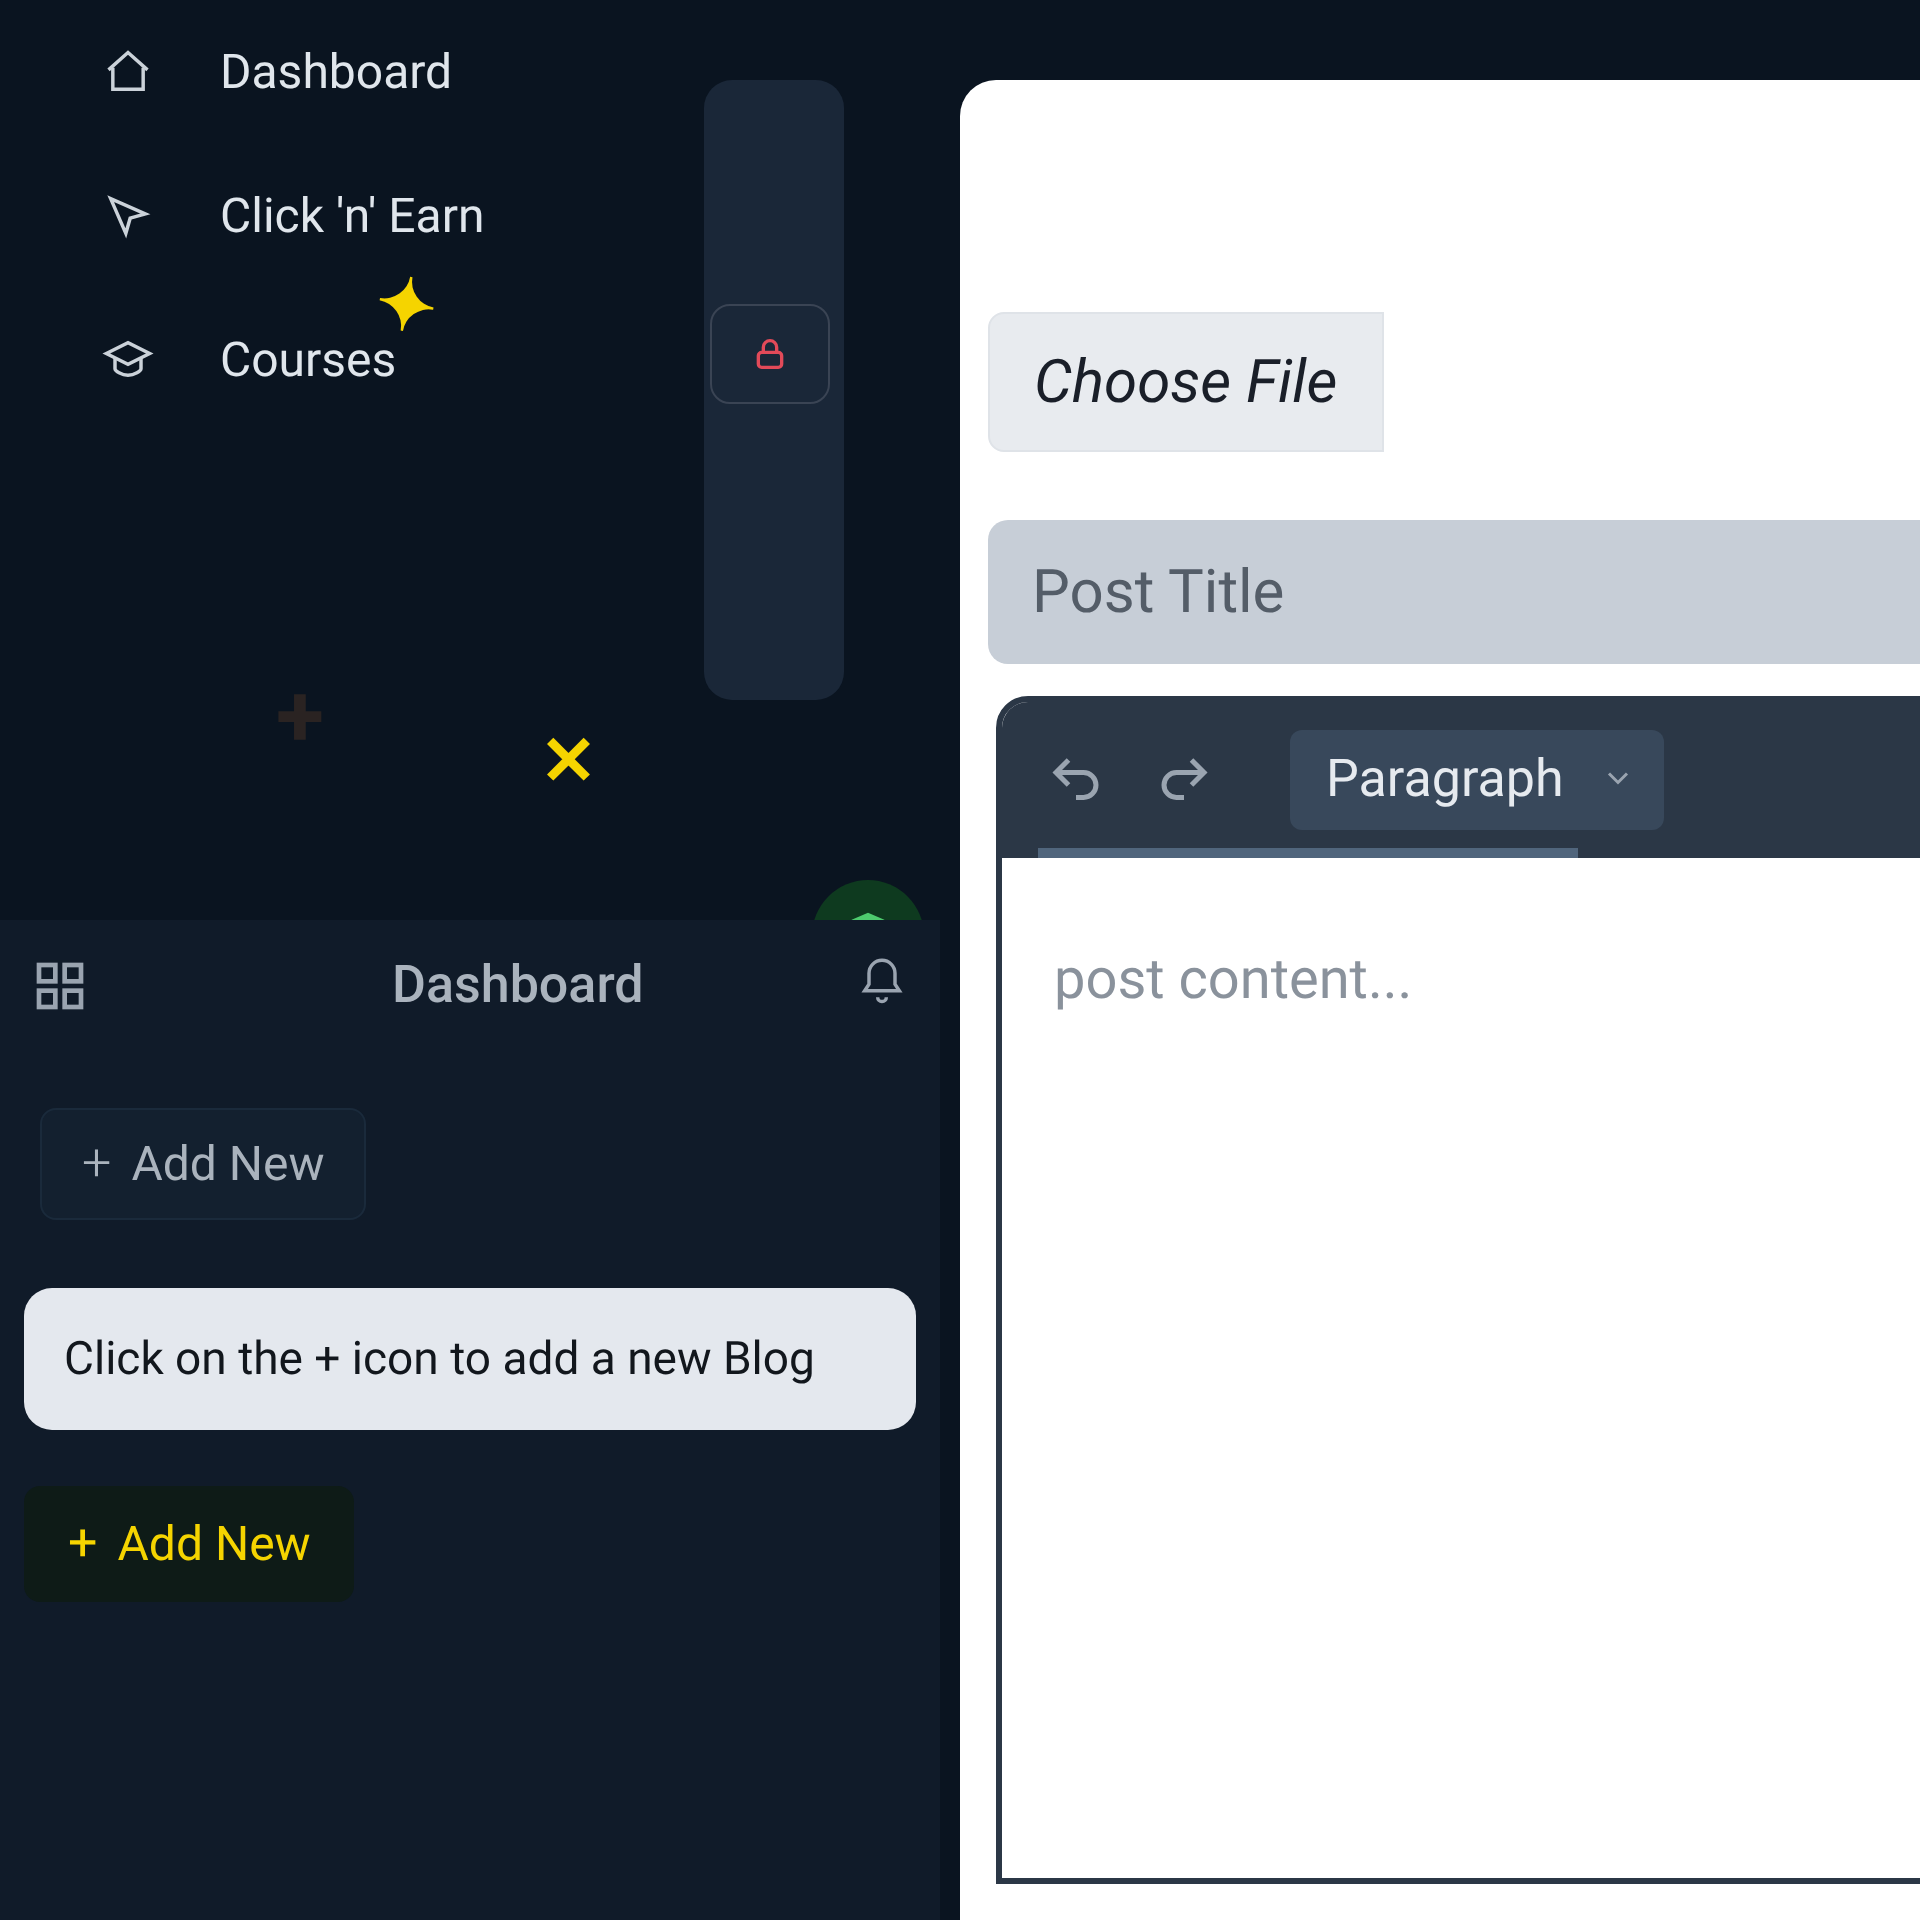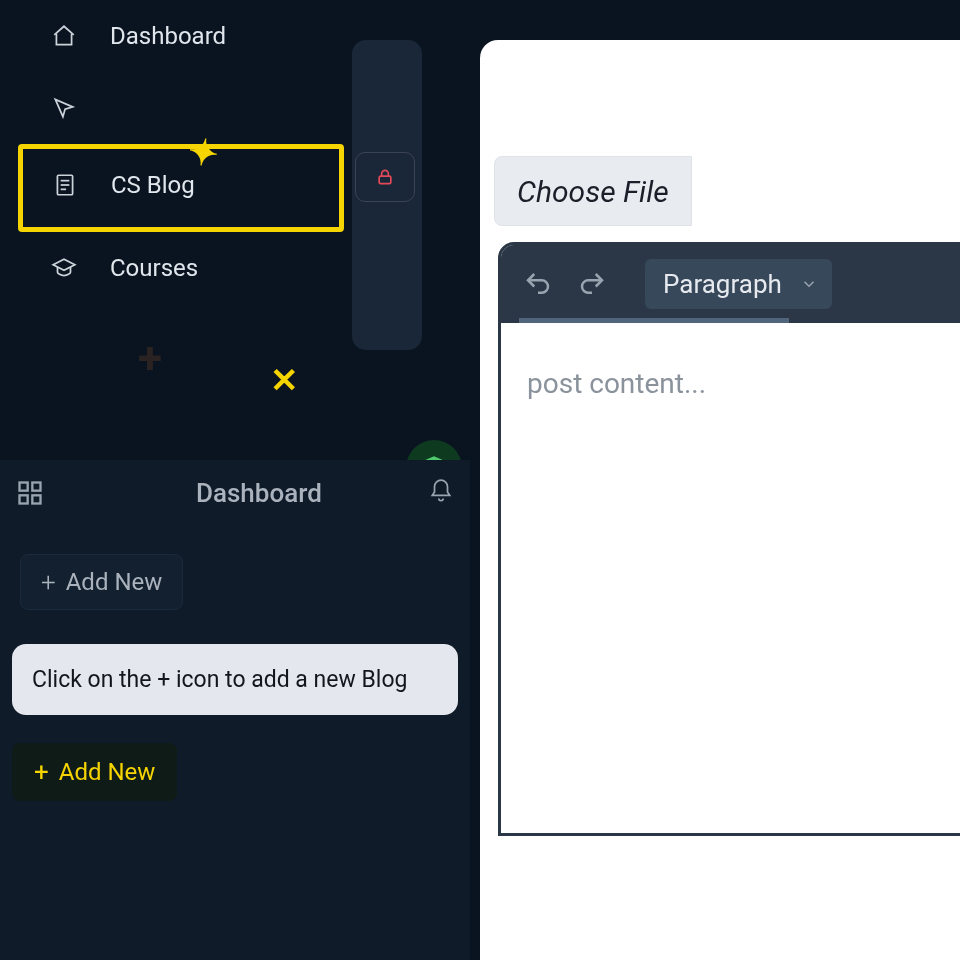--- a/index.html
+++ b/index.html
@@ -138,31 +138,21 @@
           </svg>
         </span>
       <span>Dashboard</span>
     </div>
     <div class="sidebar-item">
       <span class="sidebar-icon">
           <svg viewBox="0 0 24 24">
             <path d="M4 4l7 16 2-7 7-2z"></path>
           </svg>
         </span>
-    </div>
-    <div class="sidebar-item selected">
-      <span class="sidebar-icon">
-          <svg viewBox="0 0 24 24">
-            <rect x="5" y="3" width="14" height="18" rx="1"></rect>
-            <line x1="8" y1="8" x2="16" y2="8"></line>
-            <line x1="8" y1="12" x2="16" y2="12"></line>
-            <line x1="8" y1="16" x2="13" y2="16"></line>
-          </svg>
-        </span>
-      <span>CS Blog</span>
+      <span>Click 'n' Earn</span>
     </div>
     <div class="sidebar-item">
       <span class="sidebar-icon">
           <svg viewBox="0 0 24 24">
             <path d="M2 9l10-5 10 5-10 5z"></path>
             <path d="M6 11v5c0 1 3 3 6 3s6-2 6-3v-5"></path>
           </svg>
         </span>
       <span>Courses</span>
     </div>
@@ -210,20 +200,21 @@
   </div>
 </div>
 
 <div class="right-panel">
   <div class="file-row">
     <div class="choose-file">
       <span>Choose File</span>
     </div>
   </div>
 
+  <input class="title-input" placeholder="Post Title" style="">
 
   <div class="editor">
     <div class="editor-toolbar">
       <span class="tb-btn">
           <svg viewBox="0 0 24 24">
             <path d="M9 14l-5-5 5-5"></path>
             <path d="M4 9h11a5 5 0 0 1 0 10h-3"></path>
           </svg>
         </span>
       <span class="tb-btn">

